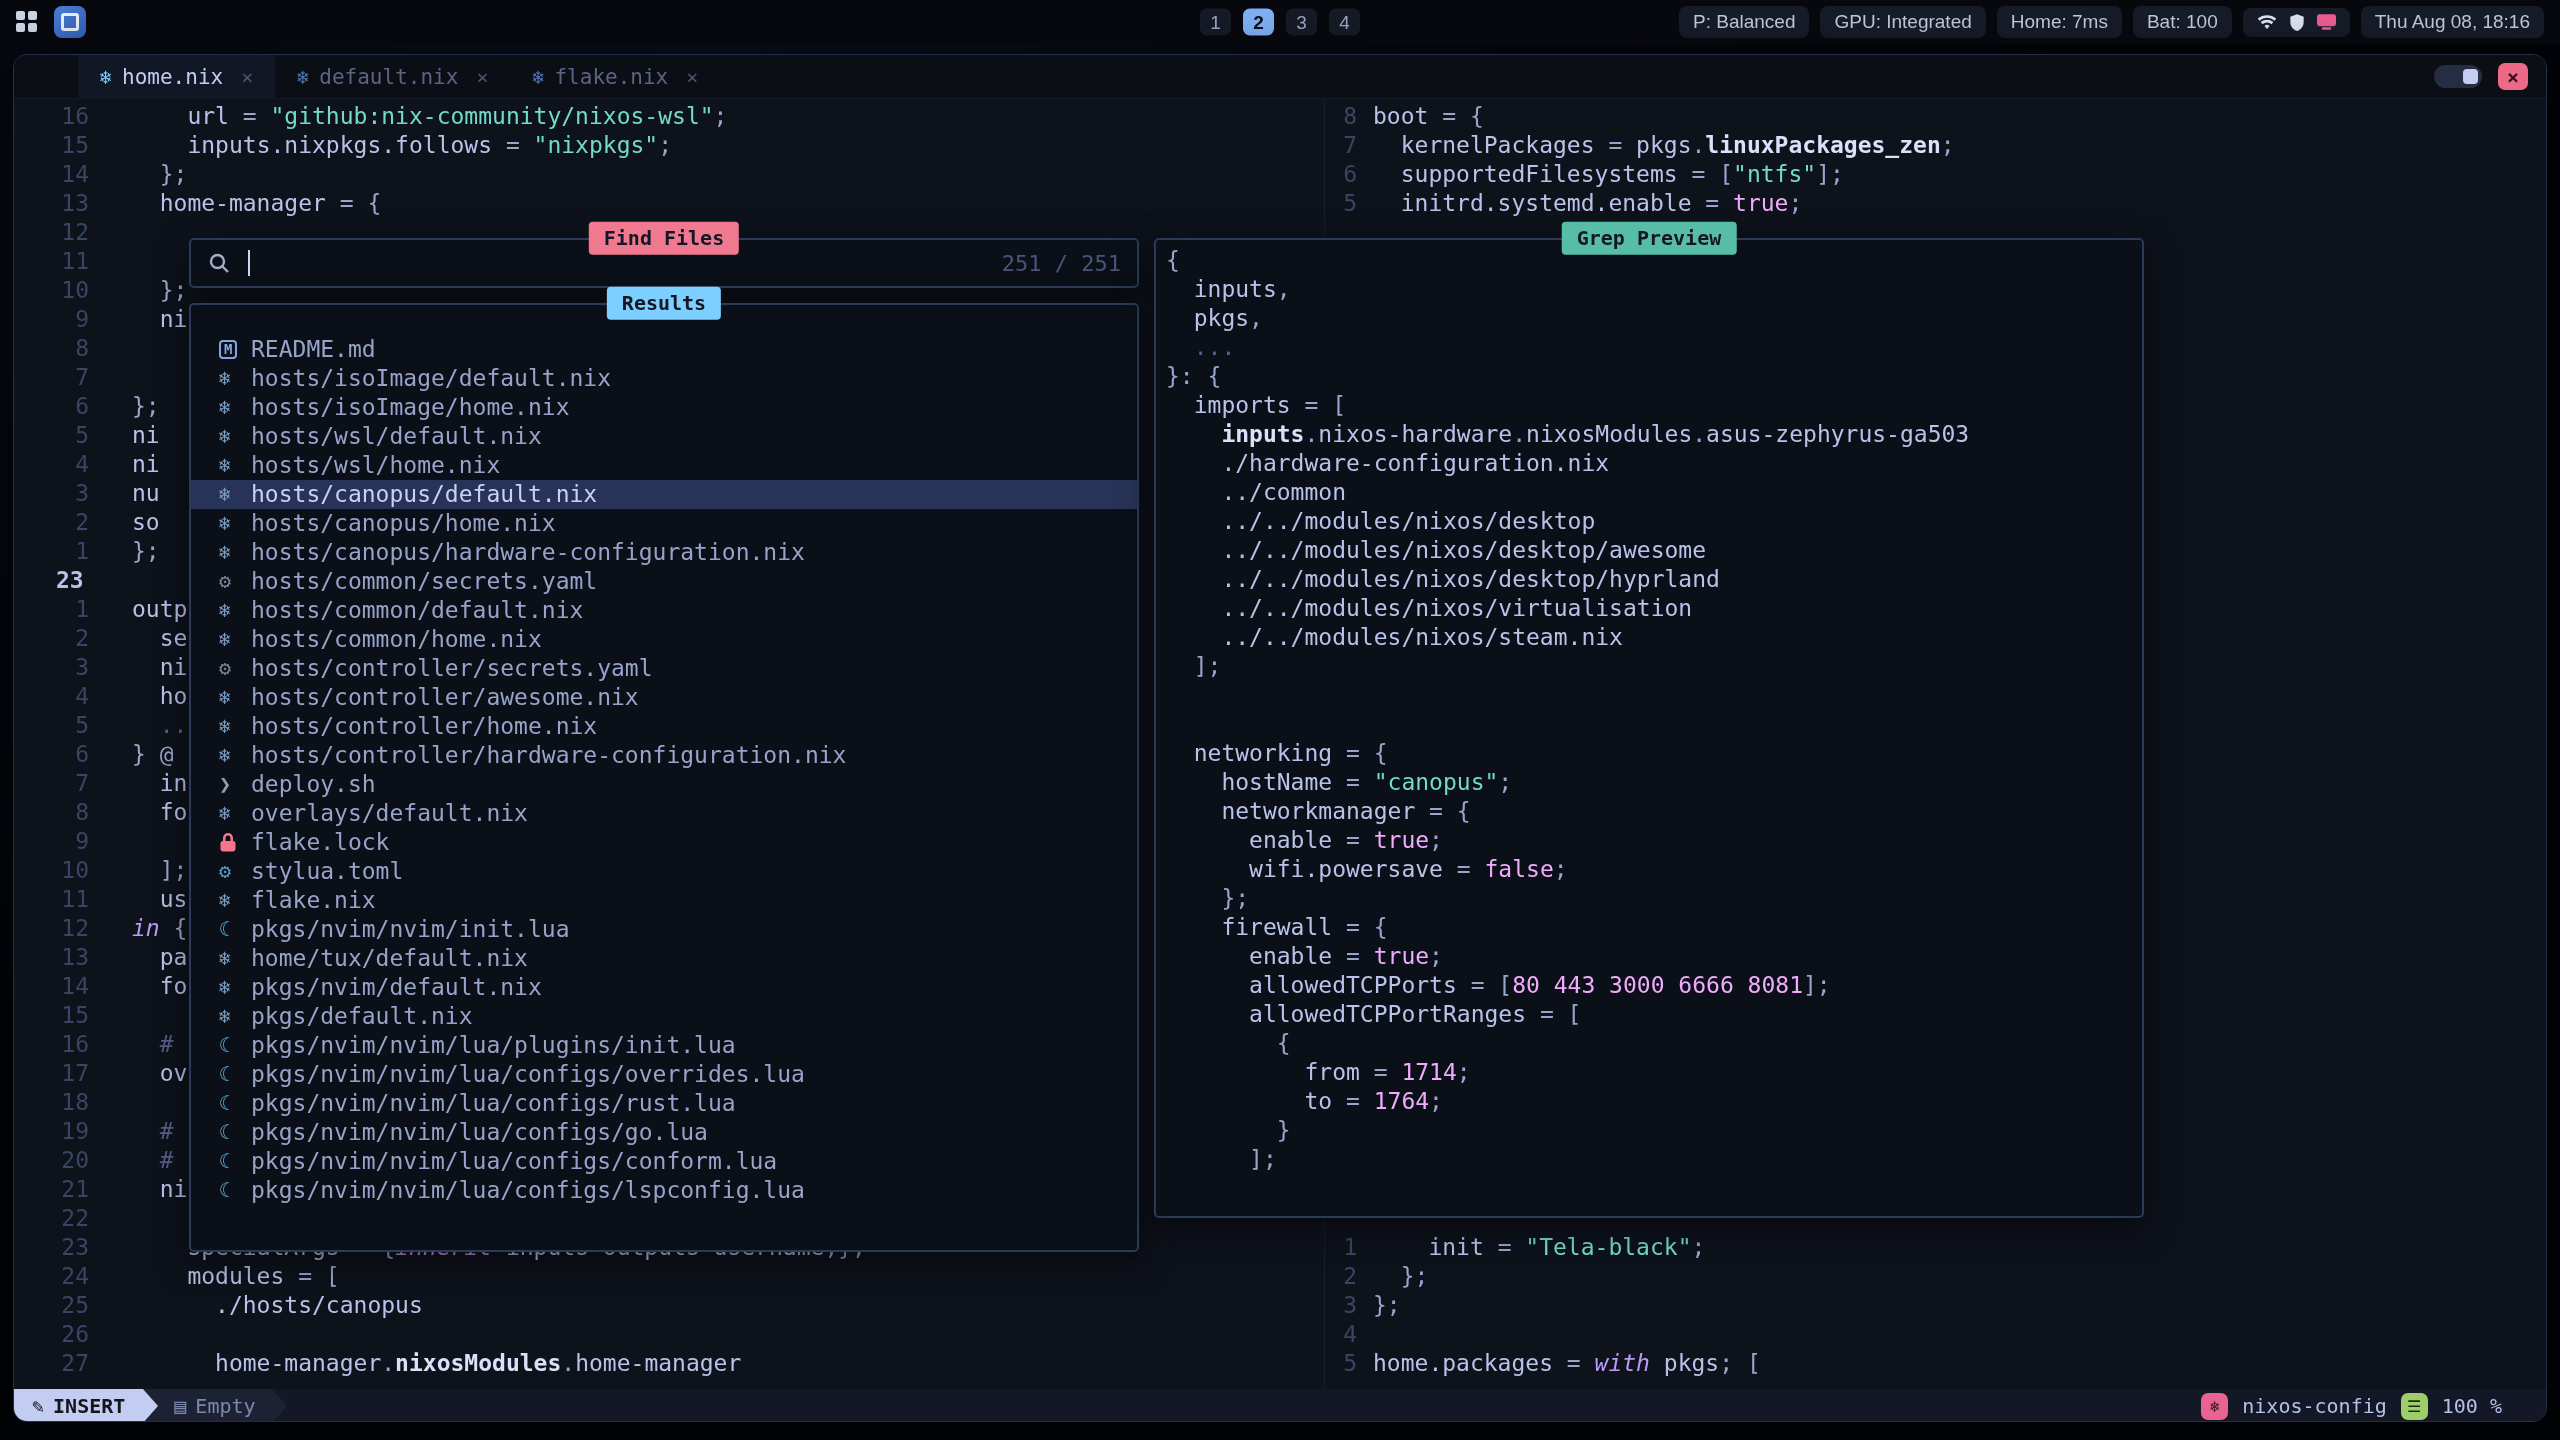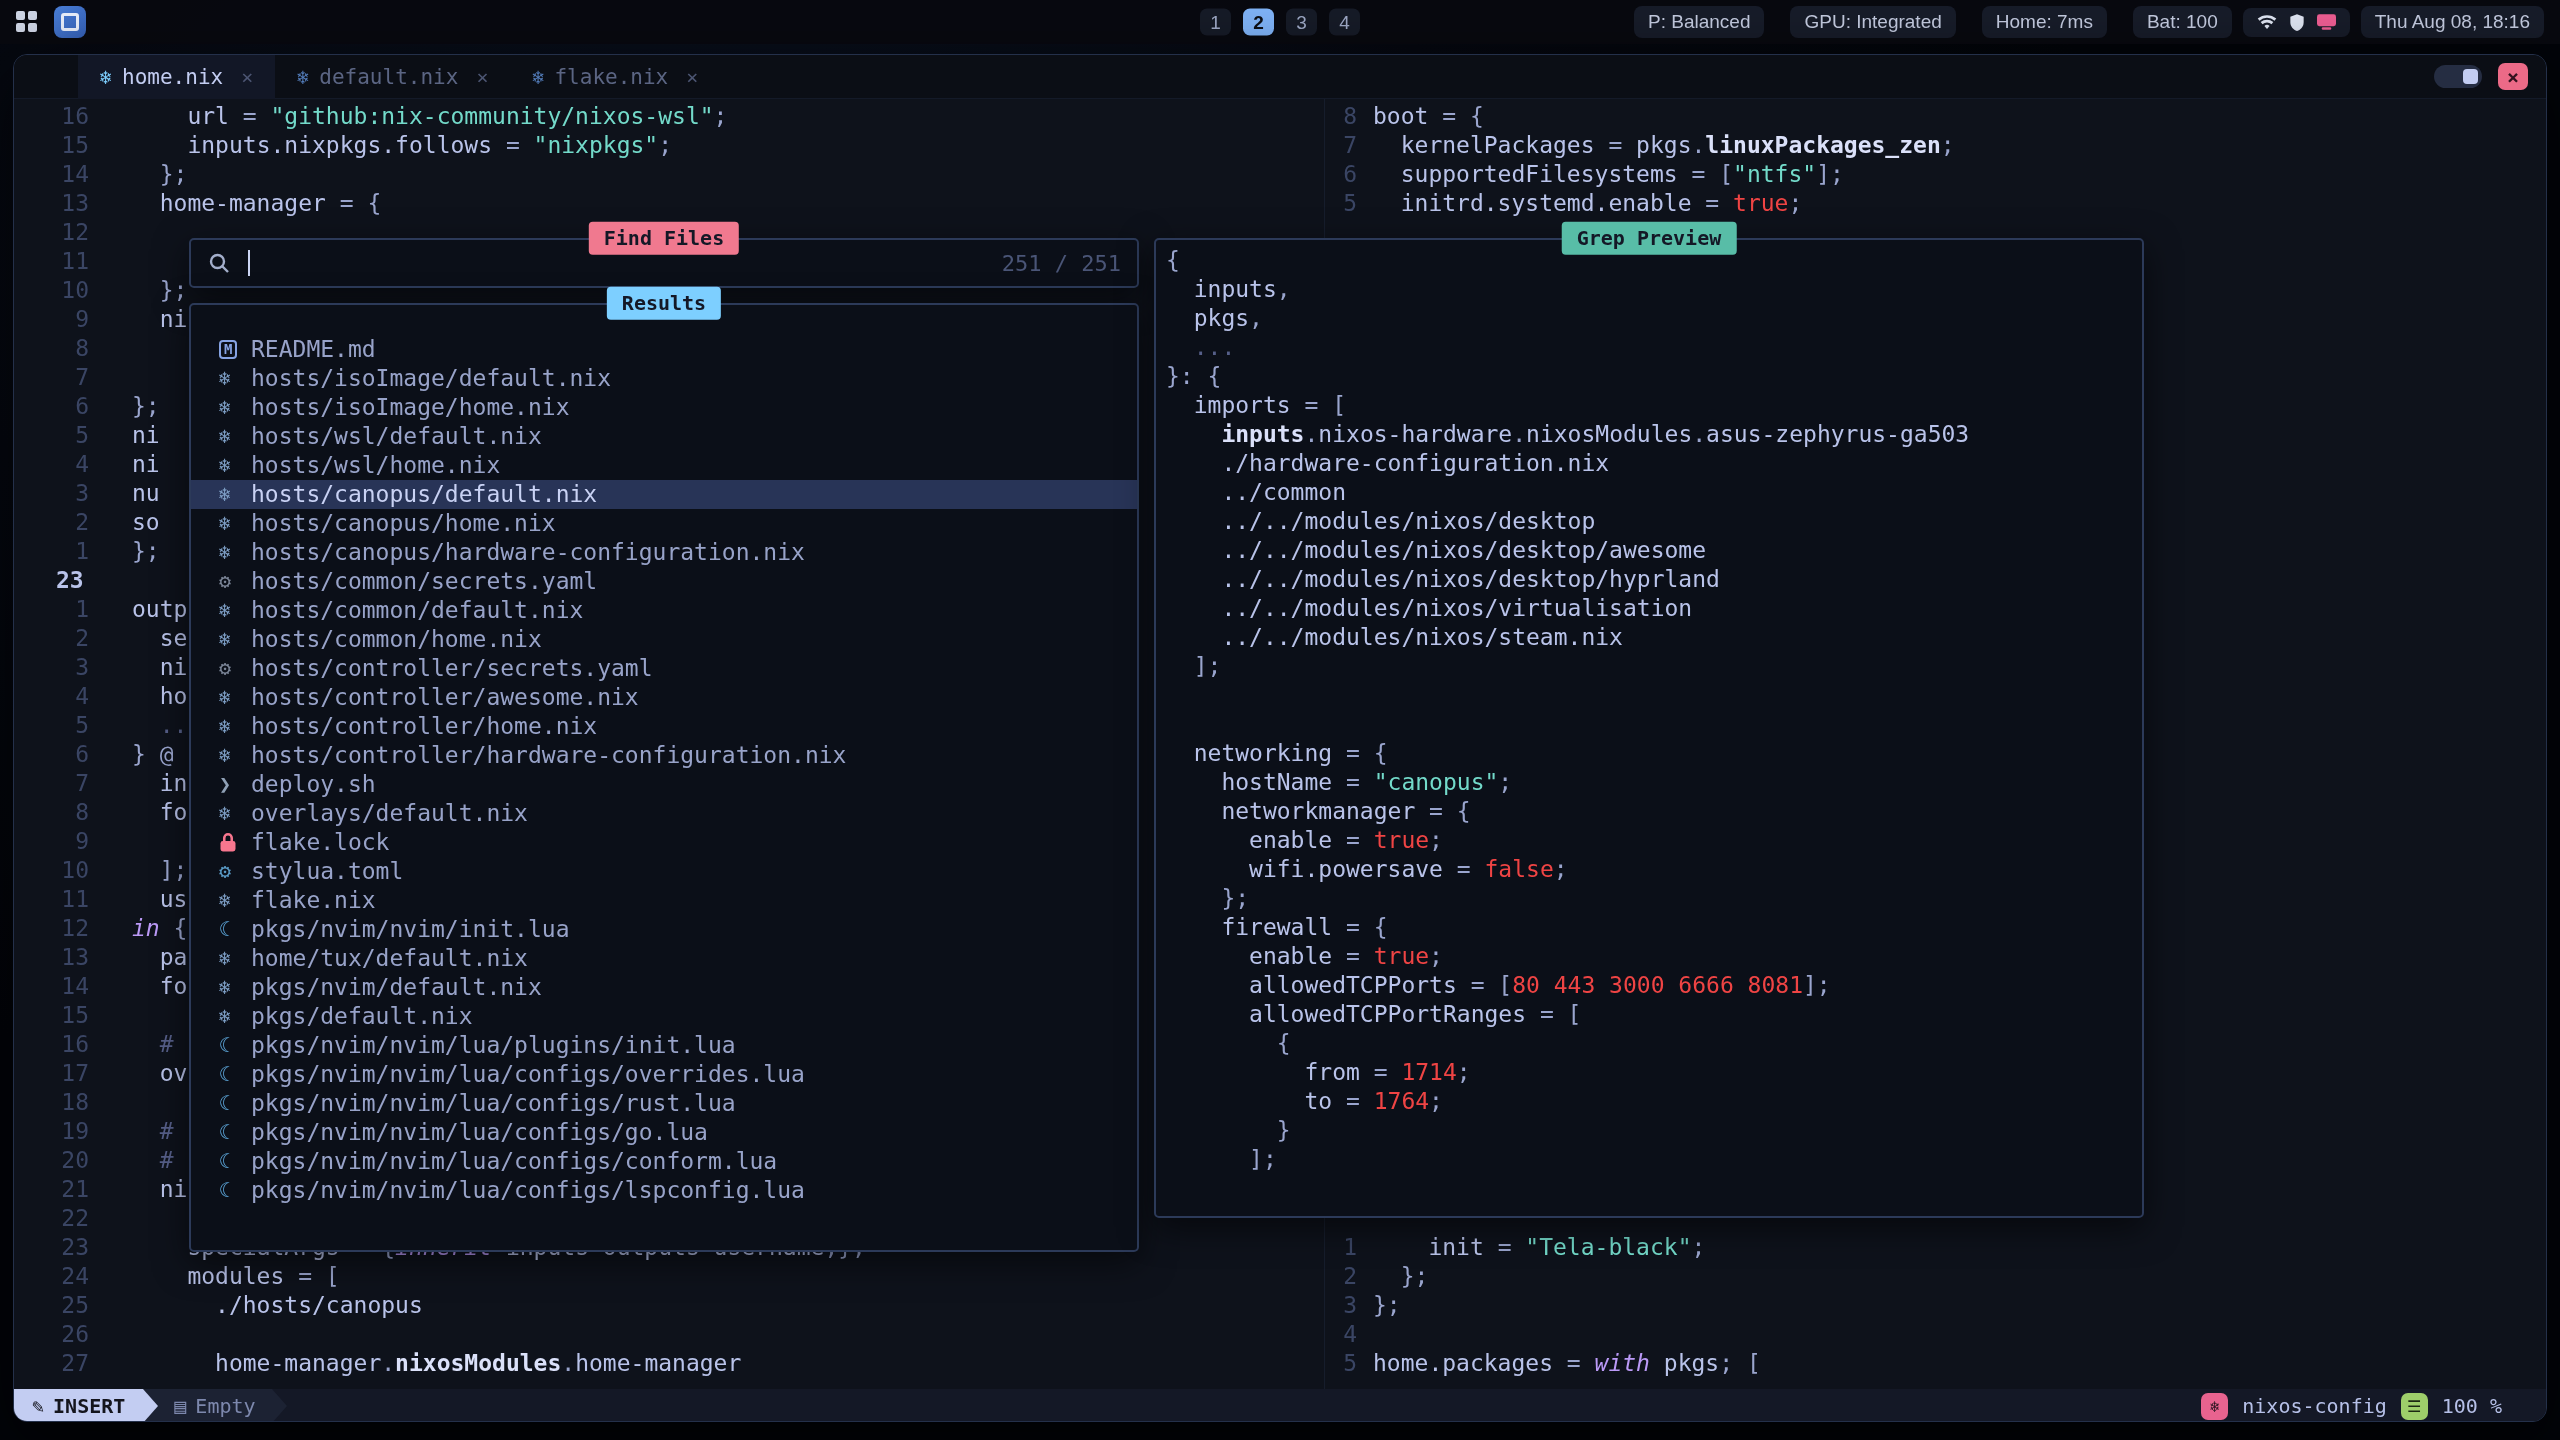--- a/index.html
+++ b/index.html
@@ -49,21 +49,21 @@
   #pane-rt{left:1268px;top:3px}
   #pane-rb{left:1268px;top:1134px}
   .cline{display:flex;height:29px;white-space:pre}
   .gut{flex:0 0 75px;text-align:right;color:#3a4564}
   .gut.abs{text-align:left;padding-left:42px;color:#b9c3ea;font-weight:700}
   #pane-left .ltxt{margin-left:43px}
   #pane-rt .ltxt,#pane-rb .ltxt{margin-left:16px}
   .tk-id{color:#b9c3ea}
   .tk-pun{color:#9aa5ce}
   .tk-str{color:#73daca}
-  .tk-orange{color:#ef4444}
+  .tk-orange{color:#f0abfc}
   .tk-kw{color:#bb9af7;font-style:italic}
   .tk-dim{color:#565f89}
   .tk-bold{color:#dbe1fa;font-weight:700}
 
   
   .pbox{position:absolute;background:#0b0f18;border:2px solid #2c3a59;border-radius:5px;z-index:2;
     box-shadow:0 10px 34px rgba(0,0,0,.55)}
   #box-input{left:175px;top:139px;width:950px;height:50px;display:flex;align-items:center;padding:0 16px}
   #box-results{left:175px;top:204px;width:950px;height:949px}
   #box-preview{left:1140px;top:139px;width:990px;height:980px}
@@ -111,21 +111,21 @@
         </div>
       <div class="logo"></div>
     </div>
     <div class="ws" id="ws">
         <div class="wsp">1</div>
         <div class="wsp active">2</div>
         <div class="wsp">3</div>
         <div class="wsp">4</div>
       </div>
     <div class="tright">
-      <span id="mods" style="display:flex;gap:26px">
+      <span id="mods" style="display:flex;gap:11px">
           <span class="tmod">P: Balanced</span>
           <span class="tmod">GPU: Integrated</span>
           <span class="tmod">Home: 7ms</span>
           <span class="tmod">Bat: 100</span>
         </span>
       <span class="tmod tray" id="tray">
           <span style="display: flex;">
             <svg width="20" height="17" viewBox="0 0 24 18">
               <path d="M12 16.8l3.1-3.7a4.9 4.9 0 0 0-6.2 0z" fill="#dfe5f2"></path>
               <path d="M4.4 8.5a11.8 11.8 0 0 1 15.2 0l-2.2 2.6a8.4 8.4 0 0 0-10.8 0z" fill="#dfe5f2"></path>

